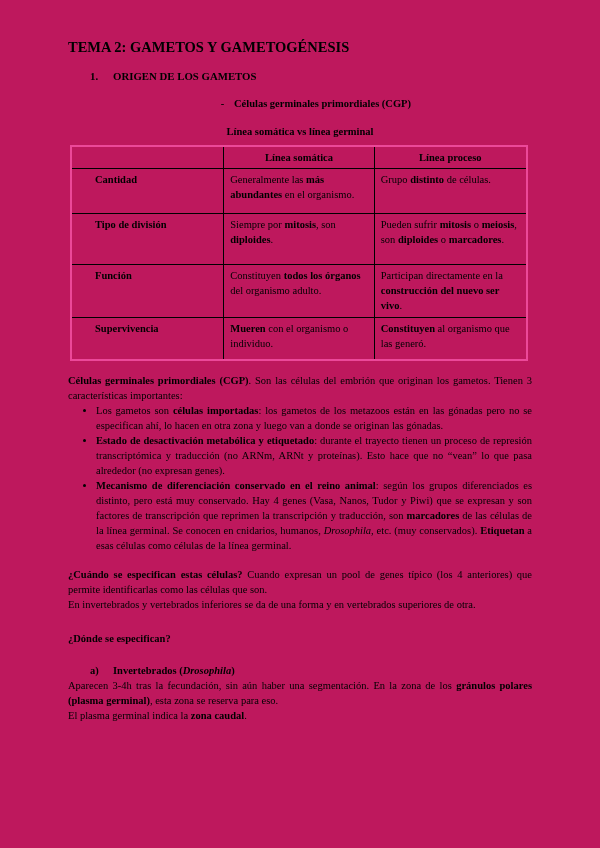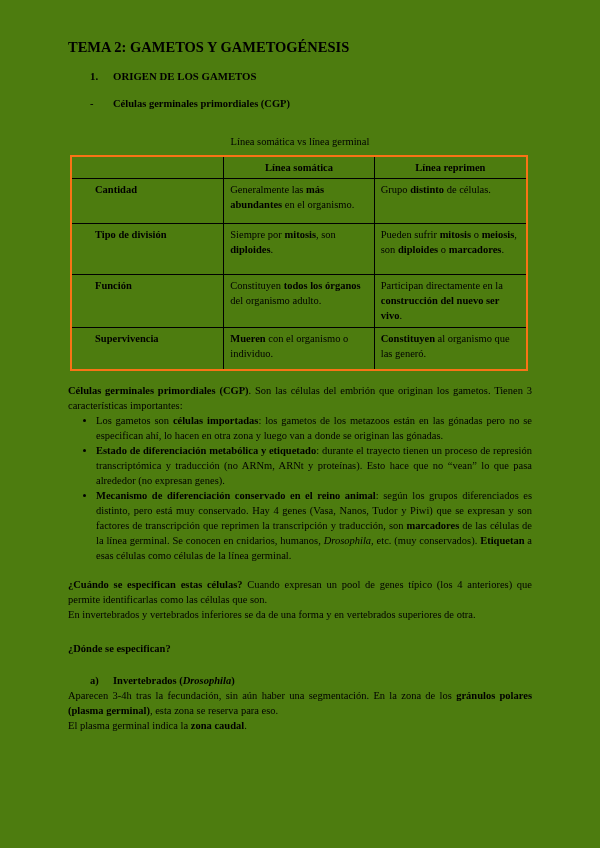--- a/index.html
+++ b/index.html
@@ -1,20 +1,20 @@
 <!DOCTYPE html>
 <html><head>
 <meta charset="utf-8">
 <style>
   html, body { margin: 0; padding: 0; background: #ffffff; }
   .page {
     width: 600px;
     height: 848px;
     box-sizing: border-box;
-    background: #4d7c0f;
+    background: #be185d;
     color: #000000;
     font-family: "Liberation Serif", serif;
     font-size: 10.5px;
     line-height: 15px;
     padding: 38px 68px 0 68px;
     overflow: hidden;
   }
   .title {
     font-size: 14.5px;
     line-height: 18px;
@@ -25,41 +25,42 @@
     margin-top: 13px;
     margin-left: 22px;
     font-weight: bold;
     font-size: 10.8px;
   }
   .h1 .num { display: inline-block; width: 23px; }
   .sub {
     margin-top: 12px;
     margin-left: 22px;
     font-weight: bold;
+    text-align: center;
   }
   .sub .dash { display: inline-block; width: 23px; }
   .caption {
-    margin-top: 23px;
+    margin-top: 13px;
     text-align: center;
-    font-weight: normal;
+    font-weight: bold;
   }
   table.cmp {
     border-collapse: collapse;
     width: 458px;
     margin-top: 6px;
     margin-left: 2px;
     table-layout: fixed;
   }
   table.cmp th, table.cmp td {
     border: 1px solid #000;
     padding: 3px 6px;
     vertical-align: top;
     text-align: left;
   }
-  table.cmp { border: 2px solid #f97316; }
+  table.cmp { border: 2px solid #ec4899; }
   table.cmp col.c1 { width: 33.5%; }
   table.cmp col.c2 { width: 33%; }
   table.cmp col.c3 { width: 33.5%; }
   table.cmp thead th {
     text-align: center;
     font-weight: bold;
     height: 15px;
   }
   table.cmp tbody th { font-weight: bold; padding-left: 23px; }
   table.cmp tr.r0 td, table.cmp tr.r0 th { height: 38px; }
@@ -100,21 +101,21 @@
   <table class="cmp">
     <colgroup>
         <col class="c1">
         <col class="c2">
         <col class="c3">
       </colgroup>
     <thead>
       <tr>
         <th></th>
         <th>Línea somática</th>
-        <th>Línea reprimen</th>
+        <th>Línea proceso</th>
       </tr>
     </thead>
     <tbody>
       <tr class="r0">
         <th>Cantidad</th>
         <td><span>Generalmente las </span><span style="font-weight: bold;">más abundantes</span><span> en el organismo.</span></td>
         <td><span>Grupo </span><span style="font-weight: bold;">distinto</span><span> de células.</span></td>
       </tr>
       <tr class="r1">
         <th>Tipo de división</th>
@@ -131,21 +132,21 @@
         <td><span style="font-weight: bold;">Mueren</span><span> con el organismo o individuo.</span></td>
         <td><span style="font-weight: bold;">Constituyen</span><span> al organismo que las generó.</span></td>
       </tr>
     </tbody>
   </table>
 
   <p class="just cgp"><span style="font-weight: bold;">Células germinales primordiales (CGP)</span><span>. Son las células del embrión que originan los gametos. Tienen 3 características importantes:</span></p>
 
   <ul class="blist">
     <li><span>Los gametos son </span><span style="font-weight: bold;">células importadas</span><span>: los gametos de los metazoos están en las gónadas pero no se especifican ahí, lo hacen en otra zona y luego van a donde se originan las gónadas.</span></li>
-    <li><span style="font-weight: bold;">Estado de diferenciación metabólica y etiquetado</span><span>: durante el trayecto tienen un proceso de represión transcriptómica y traducción (no ARNm, ARNt y proteínas). Esto hace que no “vean” lo que pasa alrededor (no expresan genes).</span></li>
+    <li><span style="font-weight: bold;">Estado de desactivación metabólica y etiquetado</span><span>: durante el trayecto tienen un proceso de represión transcriptómica y traducción (no ARNm, ARNt y proteínas). Esto hace que no “vean” lo que pasa alrededor (no expresan genes).</span></li>
     <li><span style="font-weight: bold;">Mecanismo de diferenciación conservado en el reino animal</span><span>: según los grupos diferenciados es distinto, pero está muy conservado. Hay 4 genes (Vasa, Nanos, Tudor y Piwi) que se expresan y son factores de transcripción que reprimen la transcripción y traducción, son </span><span style="font-weight: bold;">marcadores</span><span> de las células de la línea germinal. Se conocen en cnidarios, humanos, </span><span style="font-style: italic;">Drosophila</span><span>, etc. (muy conservados). </span><span style="font-weight: bold;">Etiquetan</span><span> a esas células como células de la línea germinal.</span></li>
   </ul>
 
   <p class="just qwhen"><span style="font-weight: bold;">¿Cuándo se especifican estas células?</span><span> Cuando expresan un pool de genes típico (los 4 anteriores) que permite identificarlas como las células que son.</span></p>
   <p class="just">En invertebrados y vertebrados inferiores se da de una forma y en vertebrados superiores de otra.</p>
 
   <p class="where">¿Dónde se especifican?</p>
 
   <p class="ahead">
     <span class="anum">a)</span><span><span style="font-weight: bold;">Invertebrados (</span><span style="font-weight: bold; font-style: italic;">Drosophila</span><span style="font-weight: bold;">)</span></span>

